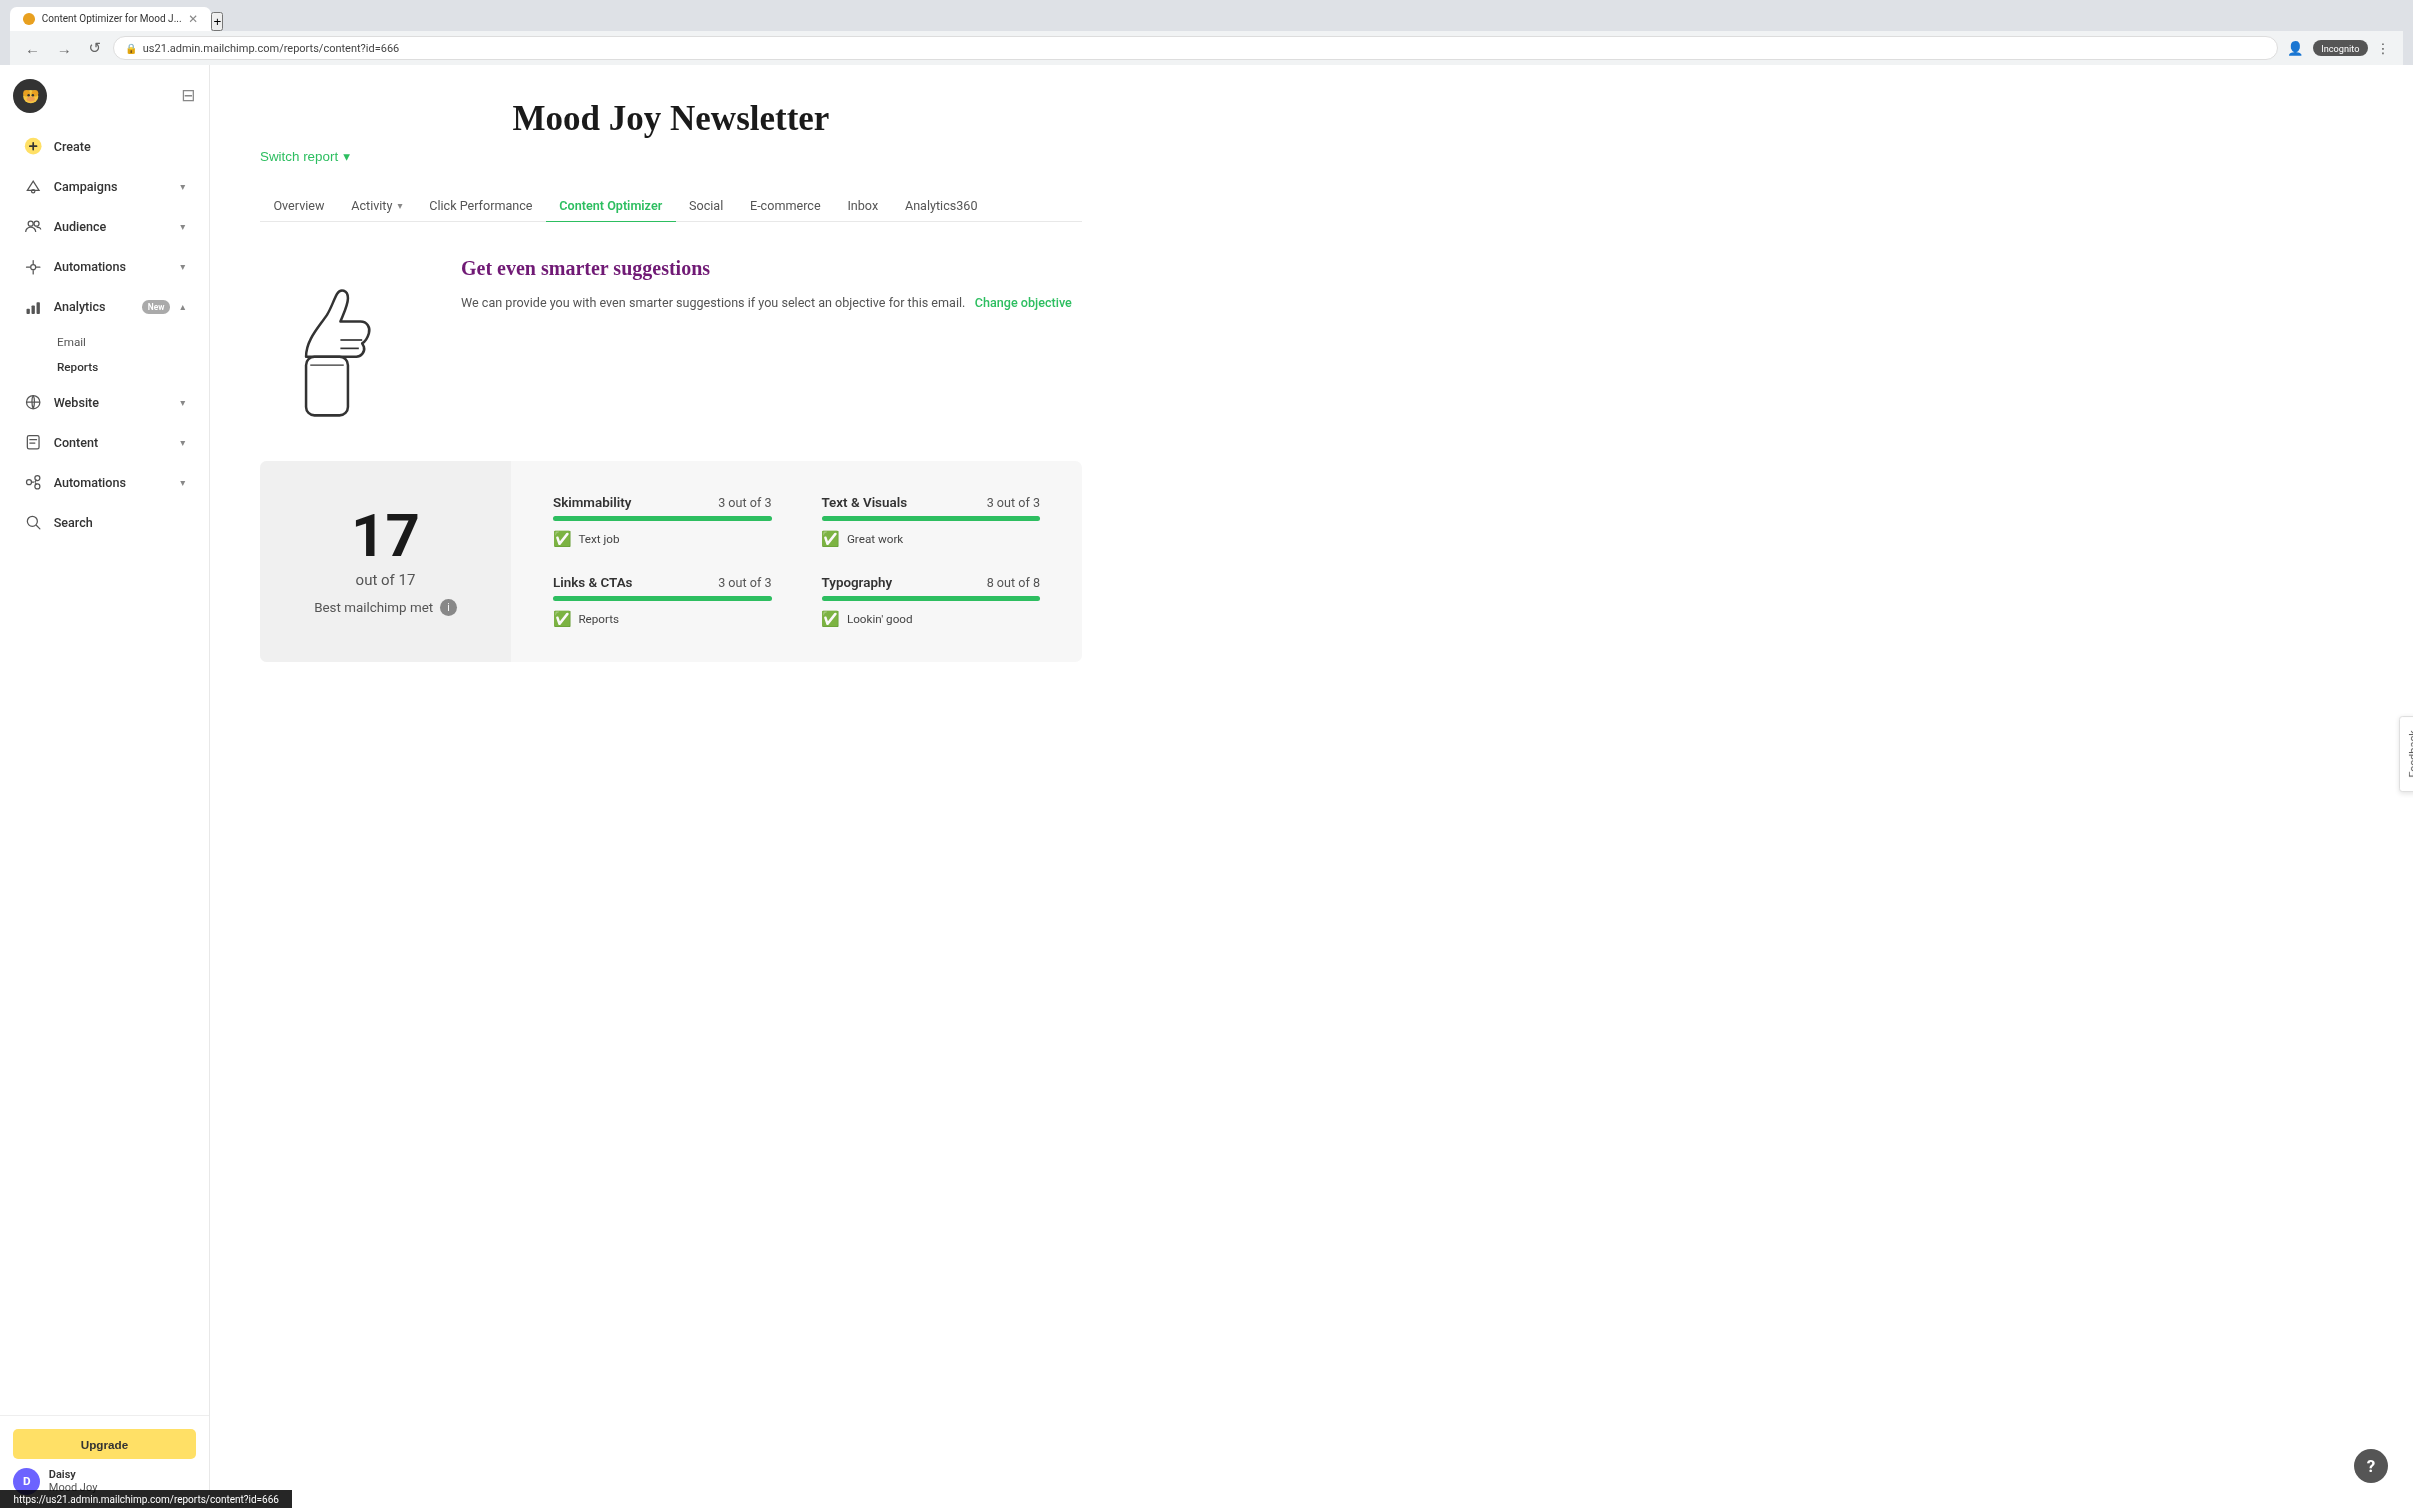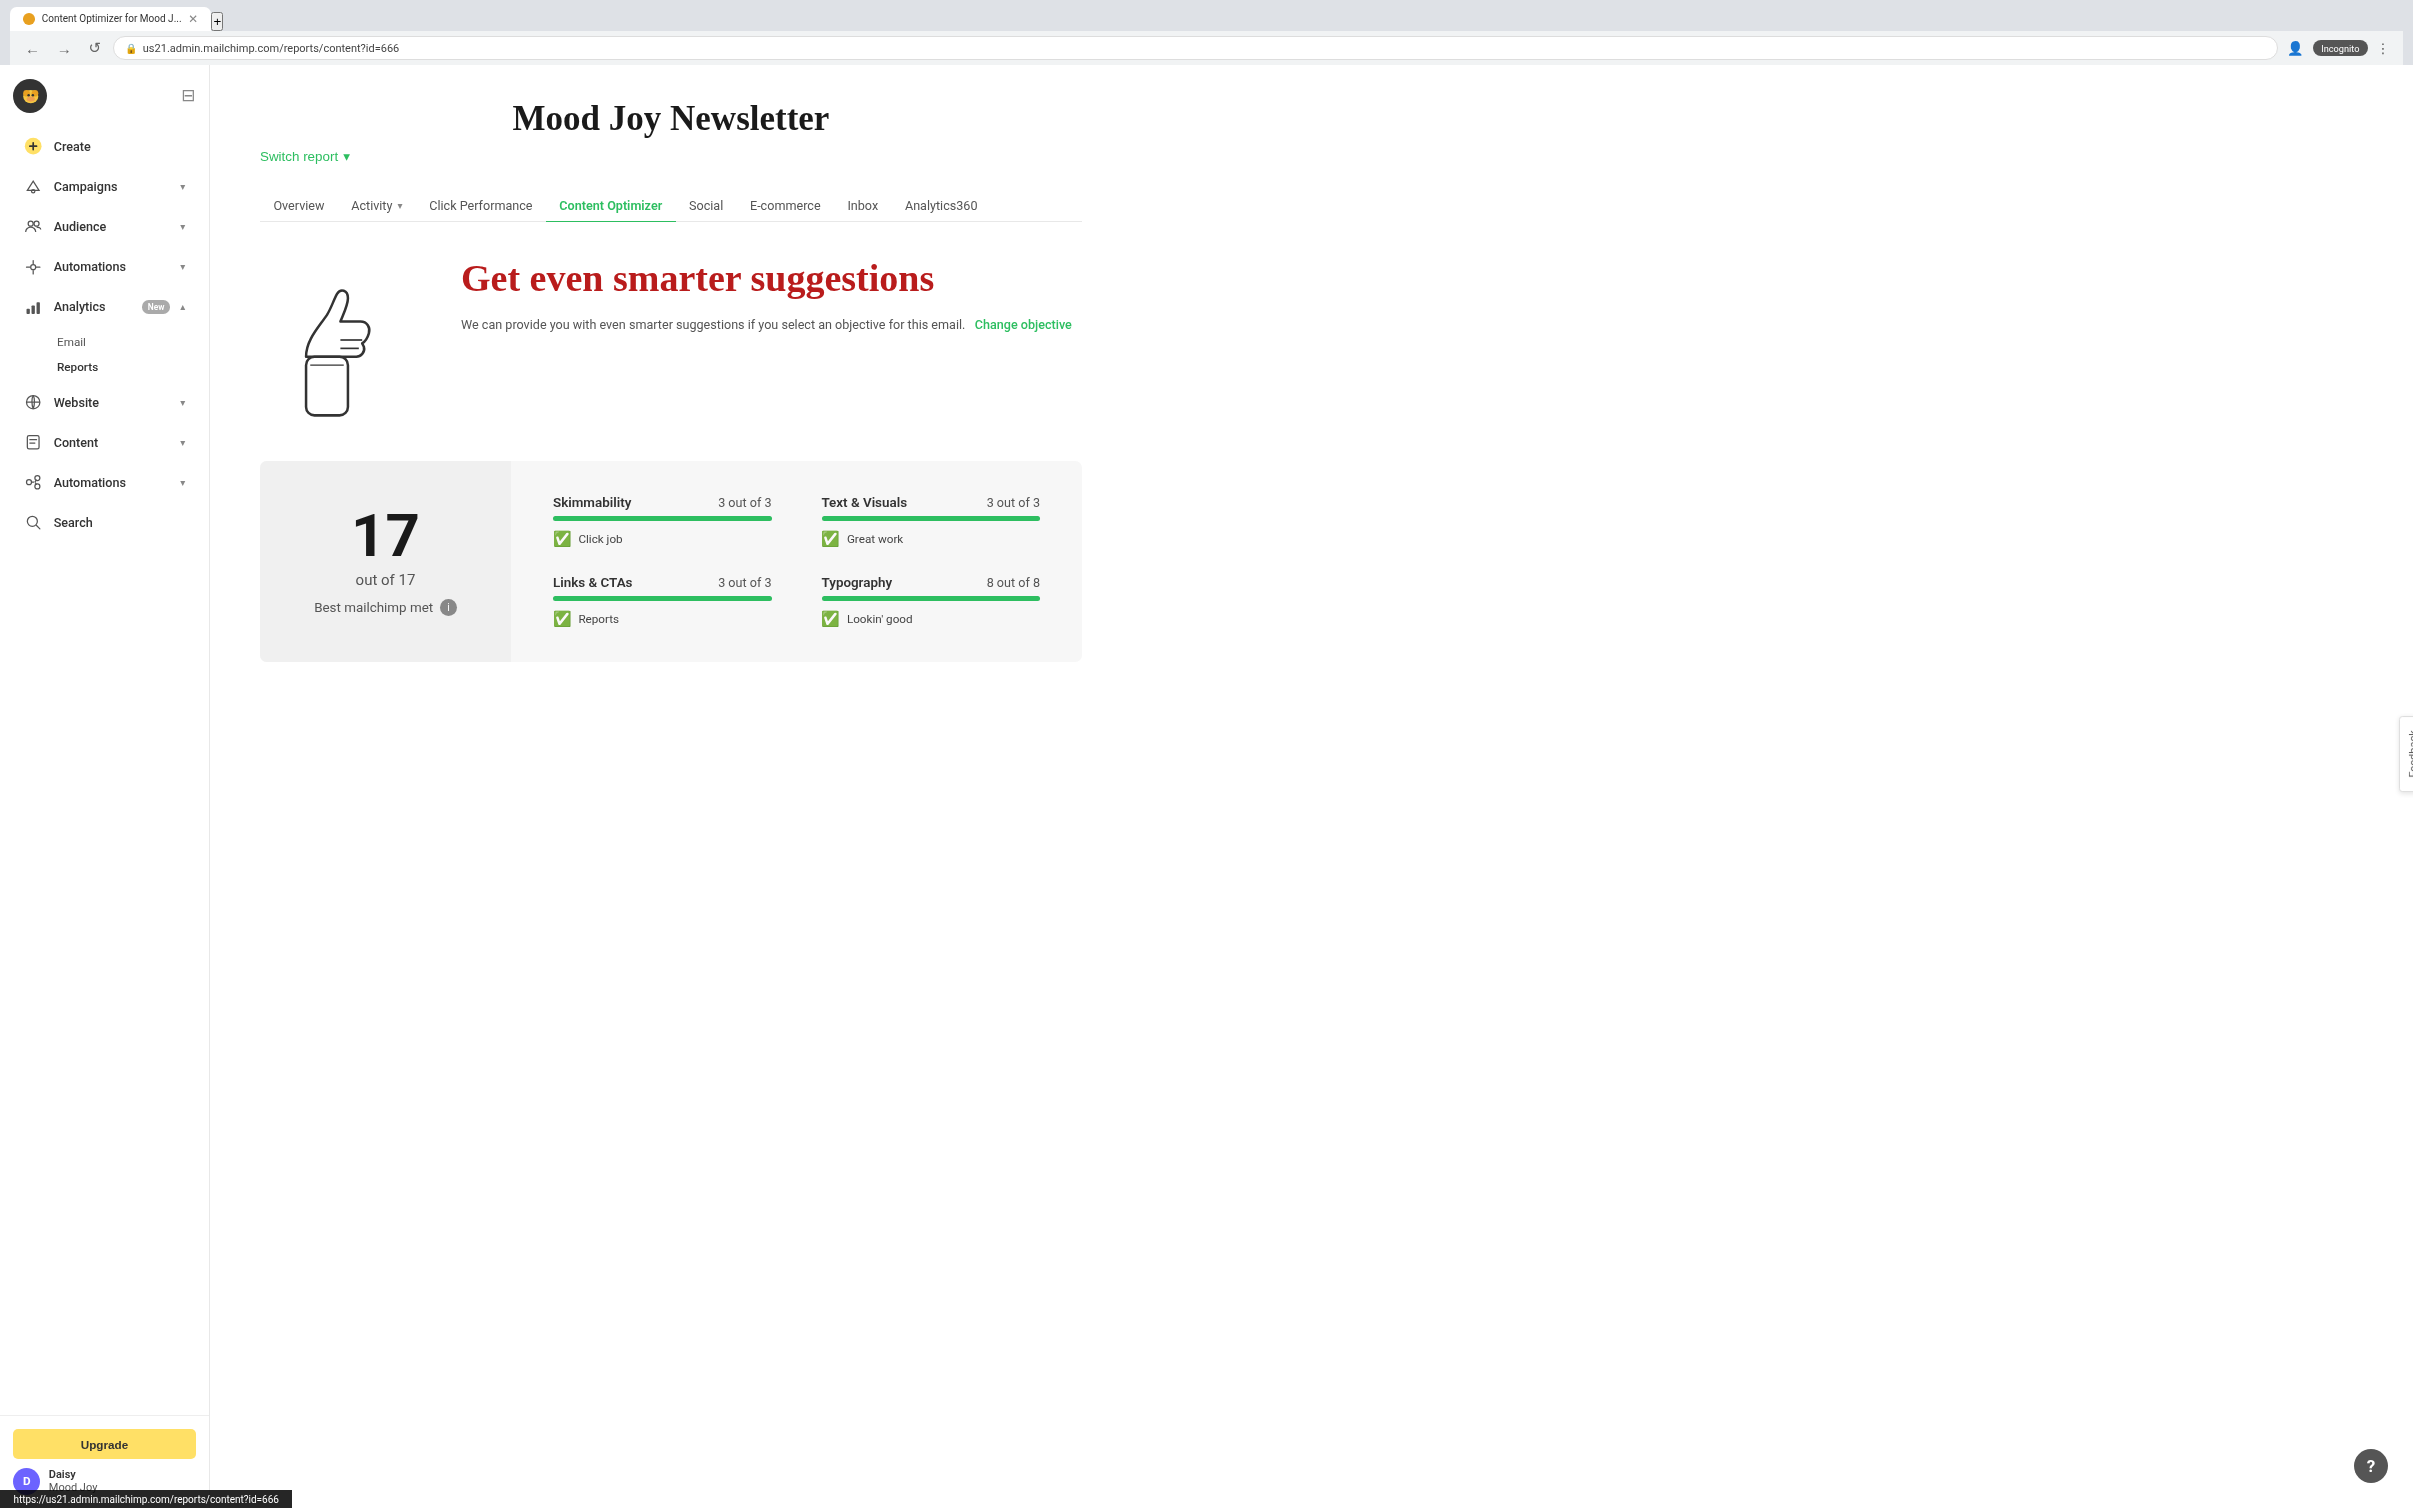--- a/index.html
+++ b/index.html
@@ -52,21 +52,21 @@
     .tab-nav { display: flex; flex-wrap: wrap; gap: 0; border-bottom: 1.7px solid #e8e8e8; margin: 25px 0 34px; padding-bottom: 0; }
     .tab-item { padding: 8.4px 13.4px; font-size: 12.6px; color: #555; cursor: pointer; border-bottom: 1.7px solid transparent; margin-bottom: -1.7px; text-decoration: none; display: flex; align-items: center; gap: 5px; white-space: nowrap; }
     .tab-item.active { color: #2dbe60; border-bottom-color: #2dbe60; font-weight: 600; }
     .tab-item .tab-chevron { font-size: 10px; color: #888; }
 
     
     .content-section { display: flex; align-items: flex-start; gap: 50px; margin-bottom: 34px; }
     .illustration { width: 151px; flex-shrink: 0; }
     .thumbs-up-svg { width: 134px; height: 168px; }
     .suggestions-text { flex: 1; }
-    .suggestions-title { font-size: 38px; font-weight: 700; color: #b91c1c; font-family: Georgia, serif; margin-bottom: 13.4px; line-height: 1.2; }
+    .suggestions-title { font-size: 20px; font-weight: 700; color: #701a75; font-family: Georgia, serif; margin-bottom: 13.4px; line-height: 1.2; }
     .suggestions-desc { font-size: 12.6px; color: #555; line-height: 1.6; }
     .change-objective-link { color: #2dbe60; text-decoration: none; font-weight: 500; }
 
     
     .score-section { background: #f7f7f7; border-radius: 6.7px; padding: 0; display: flex; overflow: hidden; margin-bottom: 0; }
     .score-left { background: #f0f0f0; padding: 42px 34px; display: flex; flex-direction: column; align-items: center; justify-content: center; min-width: 251px; }
     .score-number { font-size: 60px; font-weight: 700; color: #1a1a1a; line-height: 1; }
     .score-out-of { font-size: 15px; color: #555; margin: 5px 0 10px; }
     .score-label { font-size: 13.4px; color: #555; display: flex; align-items: center; gap: 6.7px; }
     .info-icon { background: #888; color: #fff; border-radius: 50%; width: 17px; height: 17px; display: flex; align-items: center; justify-content: center; font-size: 10px; cursor: pointer; flex-shrink: 0; }
@@ -331,21 +331,21 @@
           <div class="metric-item">
             <div class="metric-header">
               <span class="metric-name">Skimmability</span>
               <span class="metric-score">3 out of 3</span>
             </div>
             <div class="progress-bar">
               <div class="progress-fill" style="width: 100%"></div>
             </div>
             <div class="metric-status">
               <span class="check-icon">✅</span>
-              <span>Click job</span>
+              <span>Text job</span>
             </div>
           </div>
 
           <div class="metric-item">
             <div class="metric-header">
               <span class="metric-name">Text &amp; Visuals</span>
               <span class="metric-score">3 out of 3</span>
             </div>
             <div class="progress-bar">
               <div class="progress-fill" style="width: 100%"></div>

